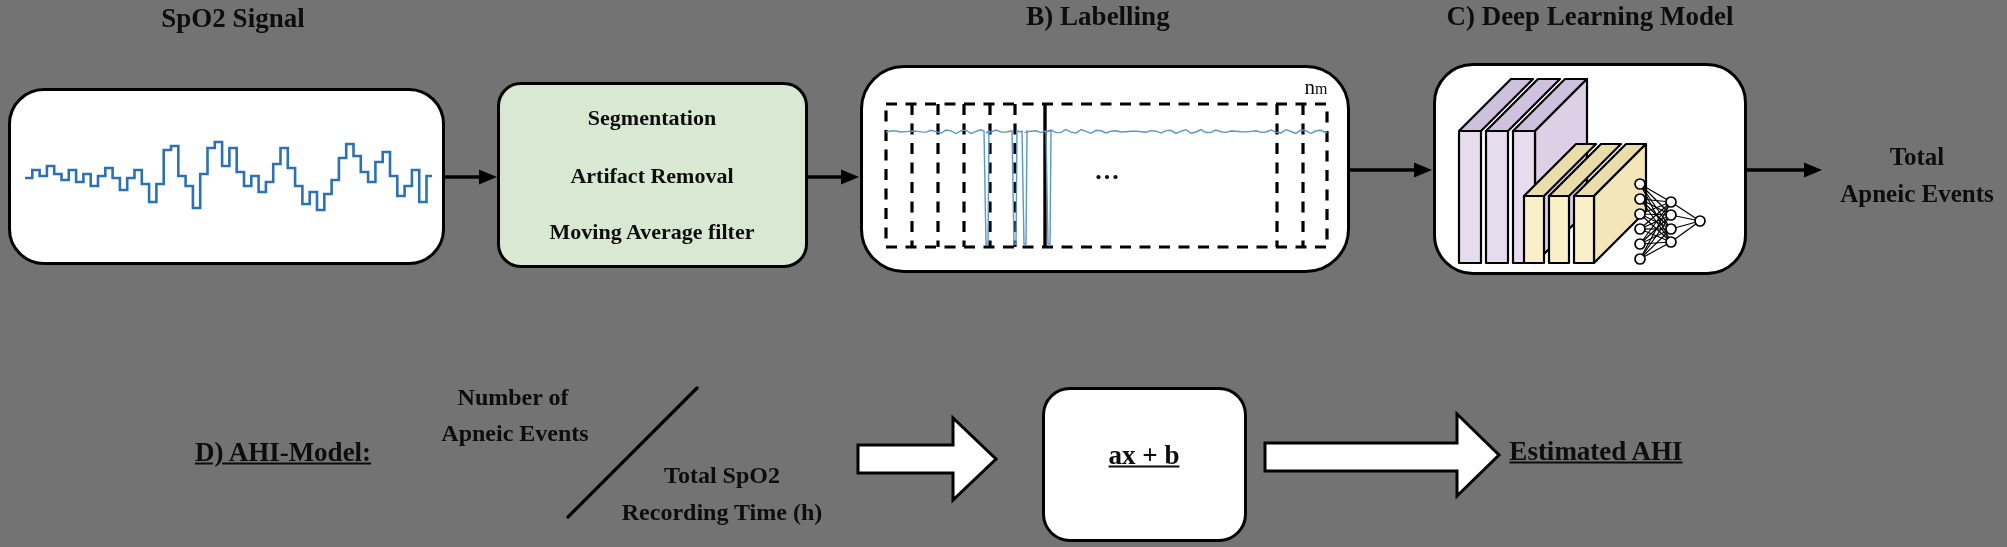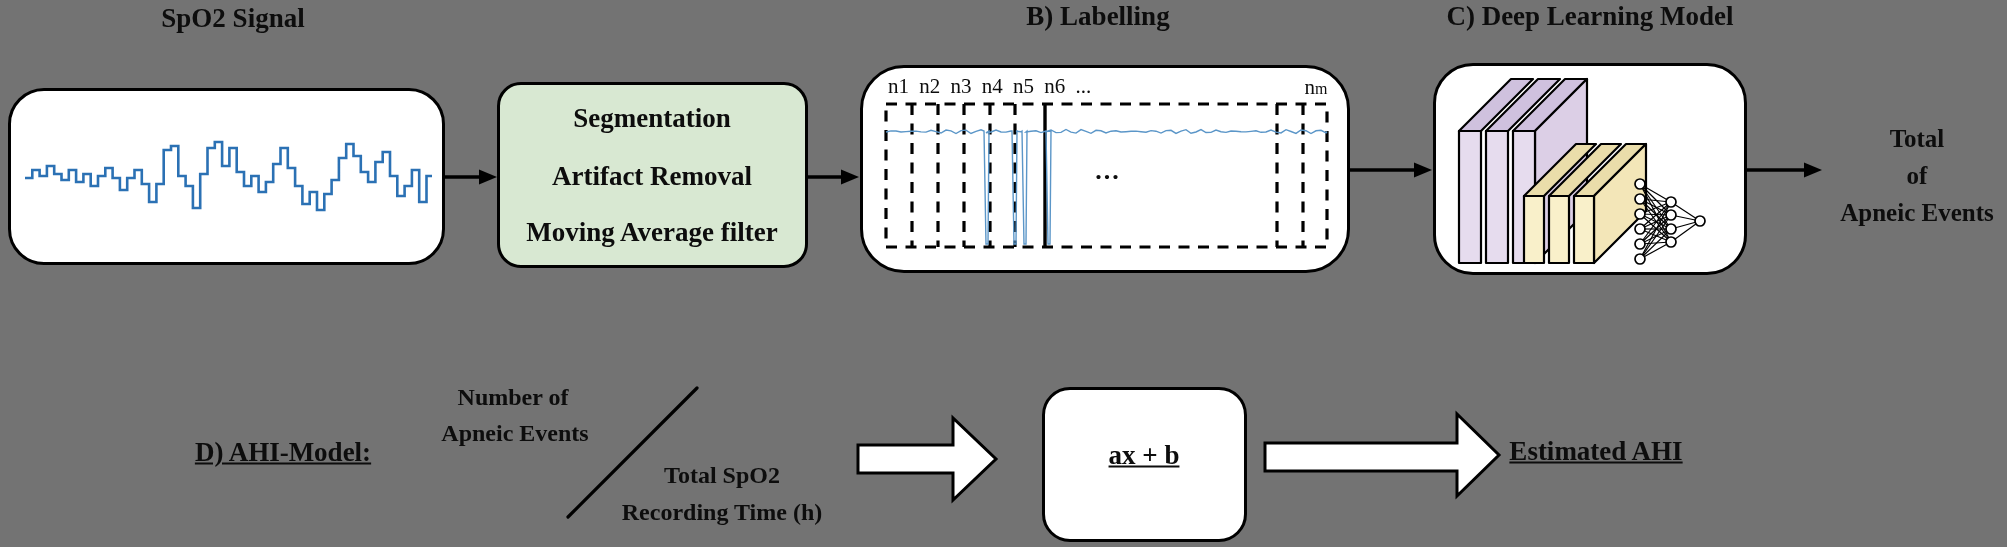--- a/index.html
+++ b/index.html
@@ -12,21 +12,21 @@
   #pre-box  {left:497px; top:82px; width:311px;height:186px;border-radius:24px;background:#d8e8d2;}
   #label-box{left:860px; top:65px; width:490px;height:208px;border-radius:44px;}
   #dl-box   {left:1433px;top:63px; width:314px;height:212px;border-radius:40px;}
   #reg-box  {left:1042px;top:387px;width:205px;height:155px;border-radius:28px;}
 
   svg.overlay{position:absolute;left:0;top:0;pointer-events:none;}
 
   .txt{position:absolute;transform:translate(-50%,-50%);white-space:nowrap;
        font-weight:bold;text-align:center;}
   .h1{font-size:27px;}
-  .step{font-size:27px;}
+  .step{font-size:22px;}
   .seg{font-size:21px;font-weight:normal;word-spacing:5px;transform:translate(0,-50%);}
   .nmlbl{font-size:21px;font-weight:normal;}
   .nmlbl .sub{font-size:16px;}
   .dots{font-size:26px;letter-spacing:2px;}
   .out3{font-size:25px;line-height:37px;}
   .b24{font-size:24px;}
   .b27{font-size:27px;text-decoration:underline;}
 
   
   .dashed rect,.dashed line{stroke:#000;stroke-width:3.2;fill:none;stroke-dasharray:11 8.5;}
@@ -155,27 +155,25 @@
   </svg>
 
   <div class="txt h1" style="left:233px;top:18px;">SpO2 Signal</div>
   <div class="txt h1" style="left:1590px;top:16px;">C) Deep Learning Model</div>
   <div class="txt h1" style="left:1098px;top:16px;">B) Labelling</div>
 
   <div class="txt step" style="left:652px;top:118px;">Segmentation</div>
   <div class="txt step" style="left:652px;top:176px;">Artifact Removal</div>
   <div class="txt step" style="left:652px;top:232px;">Moving Average filter</div>
 
-  <div class="txt seg" style="left:888px;top:86px;">n1 n2 n3 n4 n5 n6 ...</div>
   <div class="txt nmlbl" style="left:1316px;top:87px;"><span>n</span><span class="sub">m</span></div>
   <div class="txt dots" style="left:1108px;top:171px;">...</div>
 
   <div class="txt out3" style="left:1917px;top:175px;">
     <div>Total</div>
-    <div>of</div>
     <div>Apneic Events</div>
   </div>
 
   <div class="txt b27" style="left:283px;top:452px;">D) AHI-Model:</div>
   <div class="txt b24" style="left:513px;top:397px;">Number of</div>
   <div class="txt b24" style="left:515px;top:433px;">Apneic Events</div>
   <div class="txt b24" style="left:722px;top:475px;">Total SpO2</div>
   <div class="txt b24" style="left:722px;top:512px;">Recording Time (h)</div>
 
   <div class="txt b27" style="left:1144px;top:455px;">ax + b</div>

